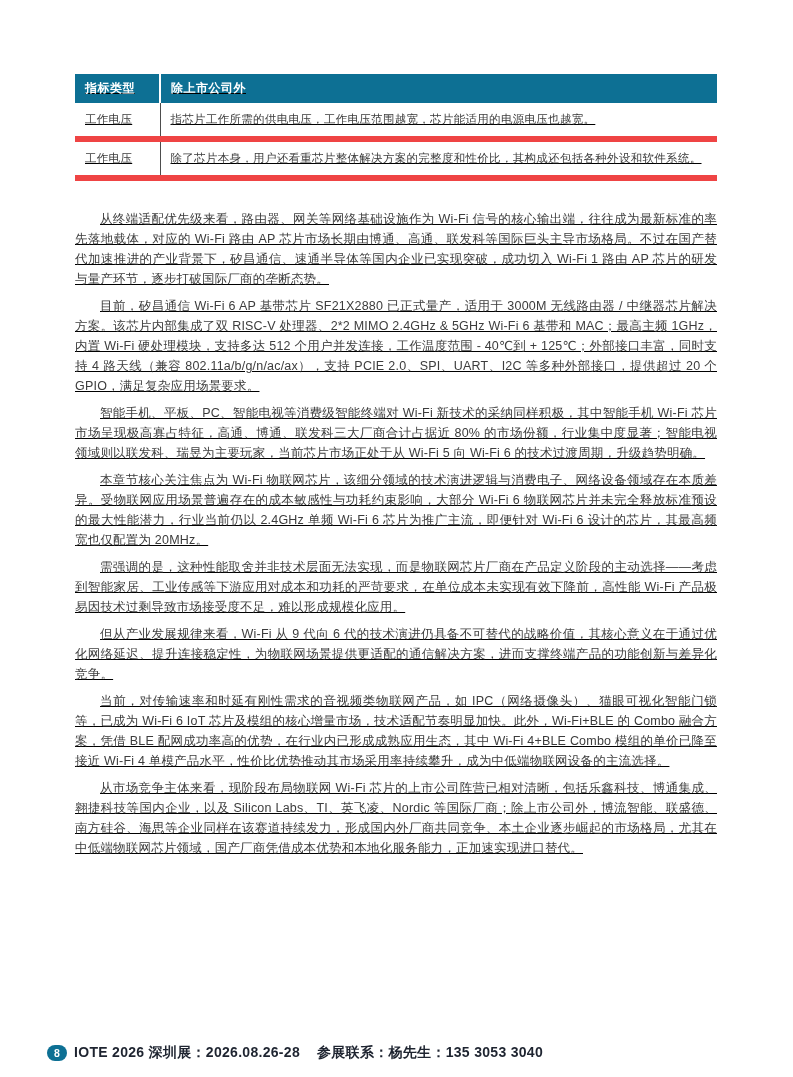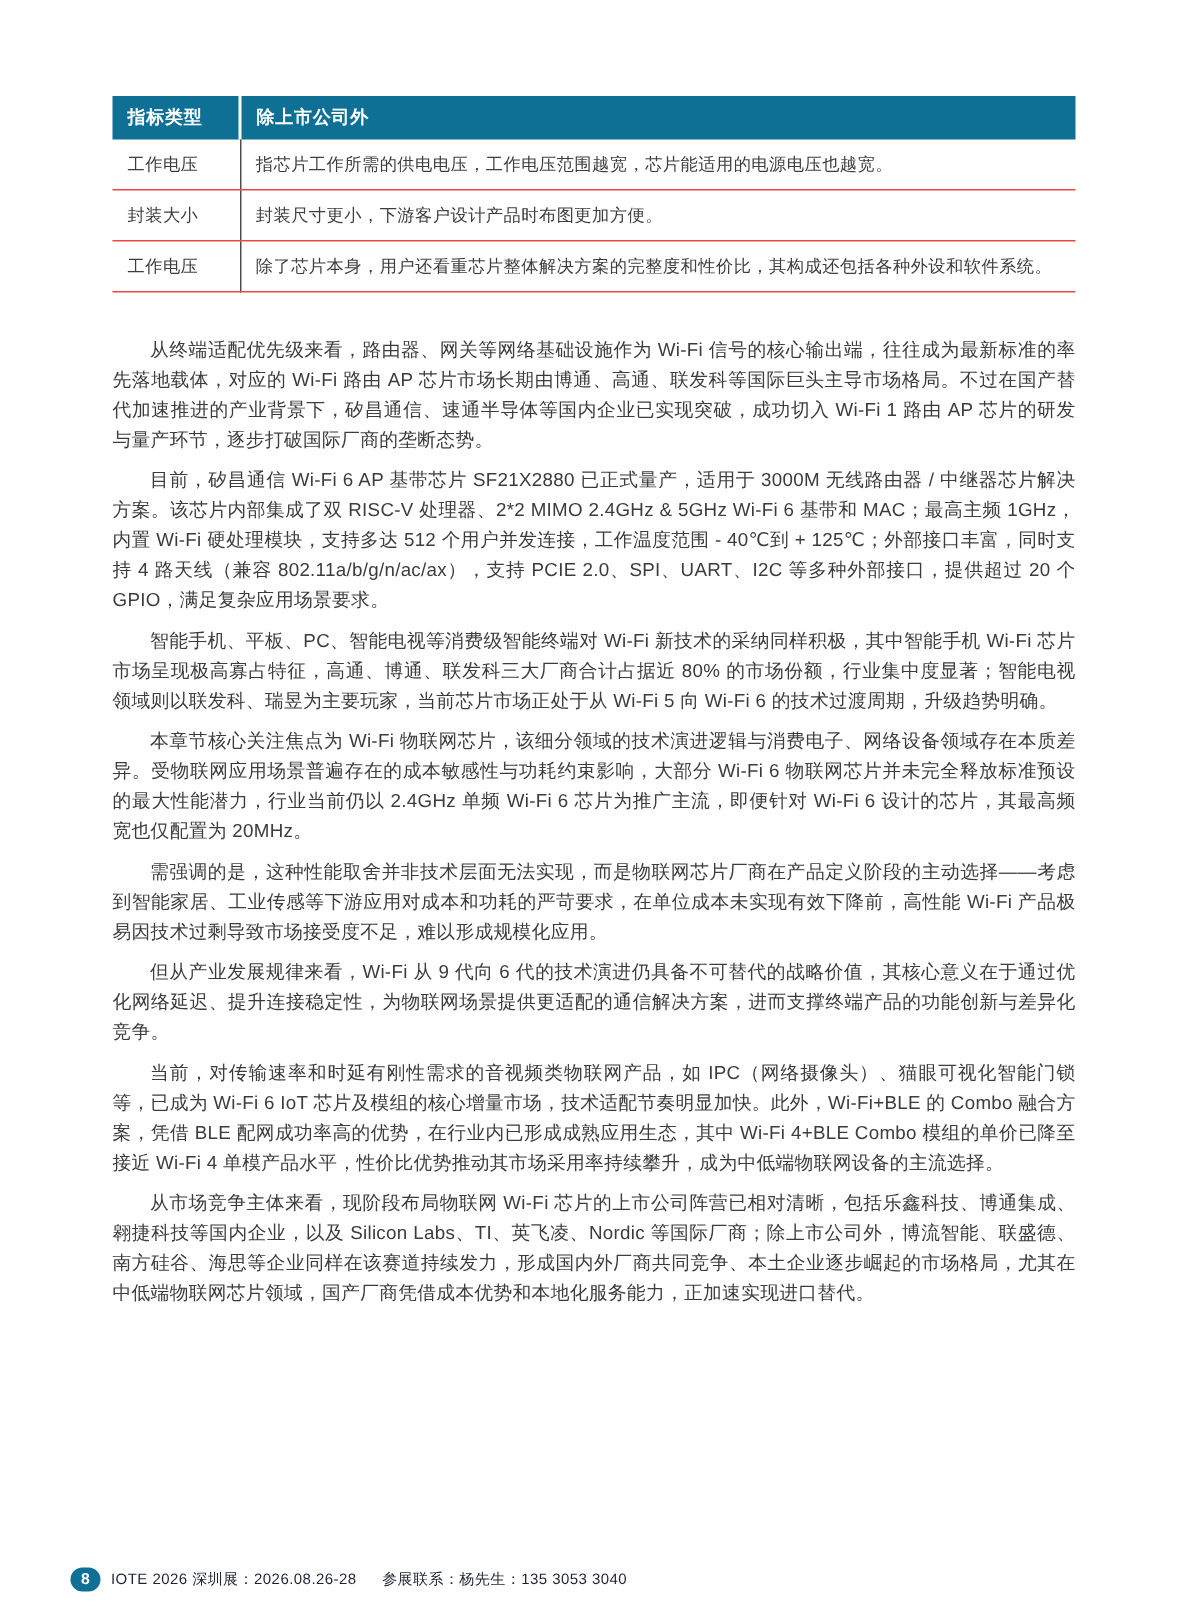--- a/index.html
+++ b/index.html
@@ -9,21 +9,21 @@
     position: relative;
     font-family: "Liberation Sans", "DejaVu Sans", sans-serif;
     overflow: hidden;
   }
   .page {
     position: absolute; inset: 0;
     background: #ffffff;
   }
   .doc-col {
     position: absolute;
-    left: 75px; width: 642px; top: 64px;
+    left: 75px; width: 642px; top: 74px; text-decoration: underline;
   }
 
   
   table.spec-table {
     width: 100%;
     border-collapse: collapse;
     table-layout: fixed;
   }
   .spec-table col.c-type { width: 85px; }
   .spec-table thead th {
@@ -35,21 +35,21 @@
     padding: 6px 10px 6px 10px;
     height: 25px;
     letter-spacing: 0.5px;
   }
   .spec-table thead th.h-type { border-right: 2px solid #ffffff; }
   .spec-table tbody td {
     font-size: 11.5px;
     color: #3d3d3d;
     padding: 9px 10px;
     height: 32px;
-    border-bottom: 1px solid #ef4444;
+    border-bottom: 6px solid #ef4444;
     letter-spacing: 0.3px;
     vertical-align: middle;
   }
   .spec-table tbody td.c1 { border-right: 1px solid #4d4d4d; }
 
   
   .body-text { margin-top: 28px; }
   .body-text p {
     font-size: 12.5px;
     line-height: 20px;
@@ -74,22 +74,22 @@
     background: #0d7094;
     border-radius: 8px;
     color: #ffffff;
     font-size: 10.5px;
     font-weight: bold;
     text-align: center;
     line-height: 16px;
     margin-right: 7px;
   }
   .footer-text {
-    font-size: 10px;
-    font-weight: normal;
+    font-size: 14px;
+    font-weight: bold;
     color: #1e2430;
     letter-spacing: 0.3px;
     white-space: nowrap;
   }
   .footer-text.event { margin-right: 17px; }
 </style>
 </head>
 <body>
 
 <div class="page">
@@ -106,24 +106,20 @@
           <th class="h-type">指标类型</th>
           <th>除上市公司外</th>
         </tr>
       </thead>
       <tbody>
         <tr>
           <td class="c1">工作电压</td>
           <td>指芯片工作所需的供电电压，工作电压范围越宽，芯片能适用的电源电压也越宽。</td>
         </tr>
         <tr>
-          <td class="c1">封装大小</td>
-          <td>封装尺寸更小，下游客户设计产品时布图更加方便。</td>
-        </tr>
-        <tr>
           <td class="c1">工作电压</td>
           <td>除了芯片本身，用户还看重芯片整体解决方案的完整度和性价比，其构成还包括各种外设和软件系统。</td>
         </tr>
       </tbody>
     </table>
 
     <div class="body-text">
       <p>从终端适配优先级来看，路由器、网关等网络基础设施作为 Wi-Fi 信号的核心输出端，往往成为最新标准的率先落地载体，对应的 Wi-Fi 路由 AP 芯片市场长期由博通、高通、联发科等国际巨头主导市场格局。不过在国产替代加速推进的产业背景下，矽昌通信、速通半导体等国内企业已实现突破，成功切入 Wi-Fi 1 路由 AP 芯片的研发与量产环节，逐步打破国际厂商的垄断态势。</p>
       <p>目前，矽昌通信 Wi-Fi 6 AP 基带芯片 SF21X2880 已正式量产，适用于 3000M 无线路由器 / 中继器芯片解决方案。该芯片内部集成了双 RISC-V 处理器、2*2 MIMO 2.4GHz &amp; 5GHz Wi-Fi 6 基带和 MAC；最高主频 1GHz，内置 Wi-Fi 硬处理模块，支持多达 512 个用户并发连接，工作温度范围 - 40℃到 + 125℃；外部接口丰富，同时支持 4 路天线（兼容 802.11a/b/g/n/ac/ax），支持 PCIE 2.0、SPI、UART、I2C 等多种外部接口，提供超过 20 个 GPIO，满足复杂应用场景要求。</p>
       <p>智能手机、平板、PC、智能电视等消费级智能终端对 Wi-Fi 新技术的采纳同样积极，其中智能手机 Wi-Fi 芯片市场呈现极高寡占特征，高通、博通、联发科三大厂商合计占据近 80% 的市场份额，行业集中度显著；智能电视领域则以联发科、瑞昱为主要玩家，当前芯片市场正处于从 Wi-Fi 5 向 Wi-Fi 6 的技术过渡周期，升级趋势明确。</p>

